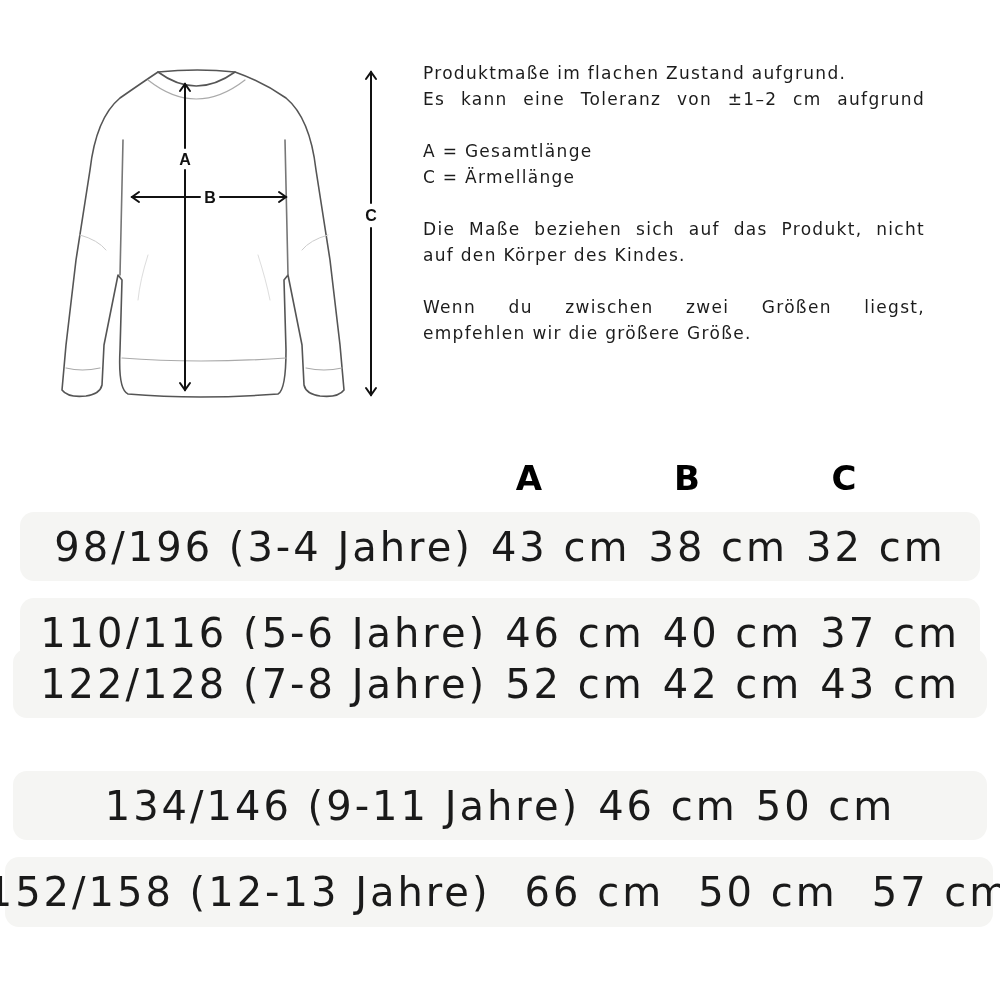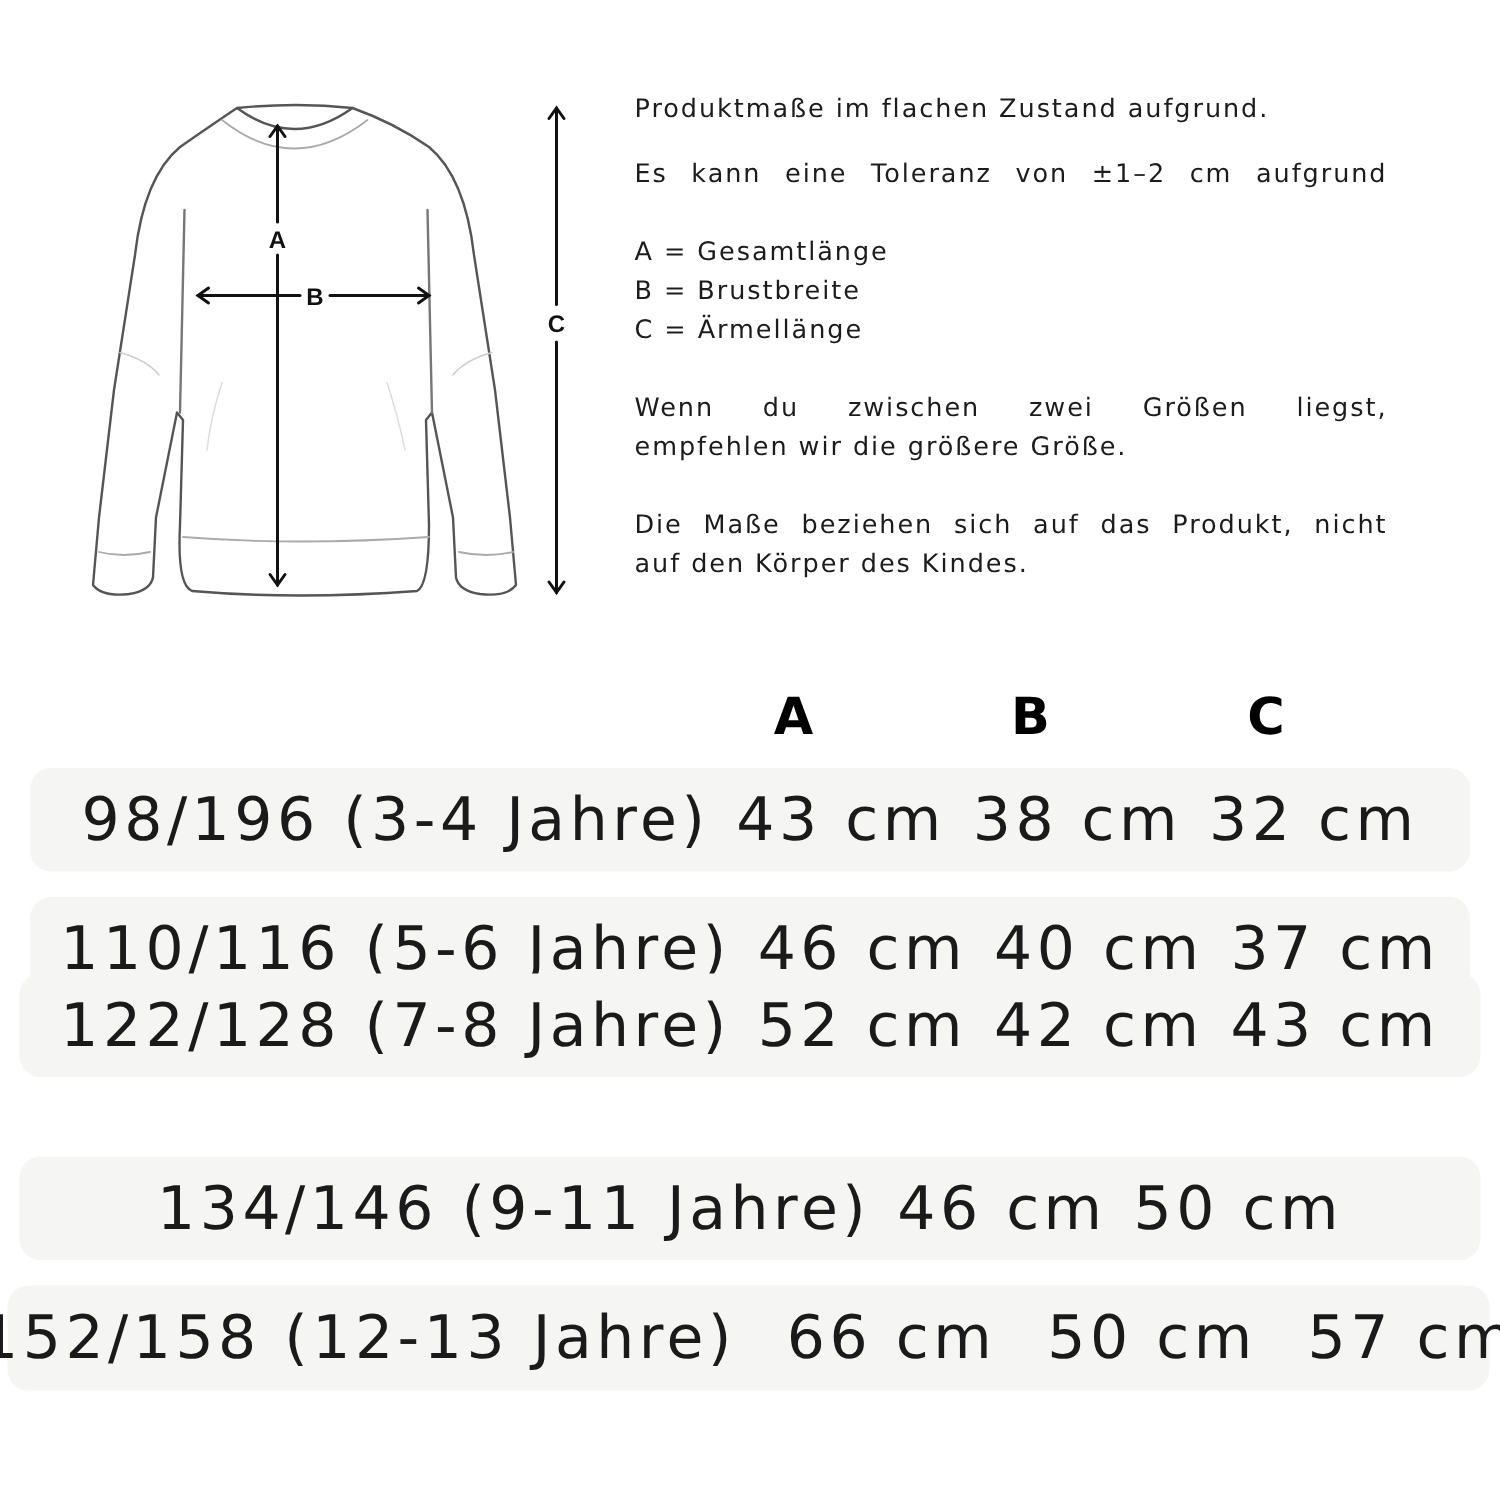--- a/index.html
+++ b/index.html
@@ -2,21 +2,21 @@
 <html><head>
   <meta charset="utf-8">
   <style>
     html, body { margin: 0; padding: 0; background: #ffffff; }
     body { width: 1000px; height: 1000px; position: relative; overflow: hidden;
            font-family: "DejaVu Sans", sans-serif; color: #1a1a1a; }
     .diagram { position: absolute; left: 48px; top: 60px; width: 340px; height: 350px; }
     .info { position: absolute; left: 423px; top: 60px; width: 502px;
             font-size: 17px; line-height: 26px; letter-spacing: 1.3px; color: #1c1c1c; }
     .info p { margin: 0 0 26px 0; }
-    .info .justify-full { text-align: justify; text-align-last: justify; margin-top: 17px; }
+    .info .justify-full { text-align: justify; text-align-last: justify; }
     .info .line { display: block; }
     .col-headers { position: absolute; top: 458px; left: 0; width: 1000px; height: 44px; }
     .col-header { position: absolute; top: 0; font-size: 34px; font-weight: bold; color: #000; transform: translateX(-50%); }
     .row { position: absolute; background: #f5f5f3; border-radius: 14px; display: flex;
            align-items: center; justify-content: center; white-space: nowrap;
            font-size: 40px; letter-spacing: 3px; color: #1a1a1a; }
     .row span { margin: 0 9px; }
   </style>
 </head>
 <body>
@@ -64,30 +64,29 @@
   </svg>
 </div>
 
 <div class="info">
   <p>
     <span class="line">Produktmaße im flachen Zustand aufgrund.</span>
     <span class="line justify-full" style="display:block;text-align-last:justify;">Es kann eine Toleranz von ±1–2 cm aufgrund</span>
   </p>
   <p>
     <span class="line">A = Gesamtlänge</span>
-    <span class="line">B = Brustbreite</span>
     <span class="line">C = Ärmellänge</span>
+  </p>
+  <p>
+    <span class="line" style="text-align:justify;text-align-last:justify;">Die Maße beziehen sich auf das Produkt, nicht</span>
+    <span class="line">auf den Körper des Kindes.</span>
   </p>
   <p>
     <span class="line" style="text-align:justify;text-align-last:justify;">Wenn du zwischen zwei Größen liegst,</span>
     <span class="line">empfehlen wir die größere Größe.</span>
-  </p>
-  <p>
-    <span class="line" style="text-align:justify;text-align-last:justify;">Die Maße beziehen sich auf das Produkt, nicht</span>
-    <span class="line">auf den Körper des Kindes.</span>
   </p>
 </div>
 
 <div class="col-headers">
   <div class="col-header" style="left:529px;">A</div>
   <div class="col-header" style="left:687px;">B</div>
   <div class="col-header" style="left:844px;">C</div>
 </div>
 
 <div class="row" style="left:20px; top:512px; width:960px; height:69px;">

